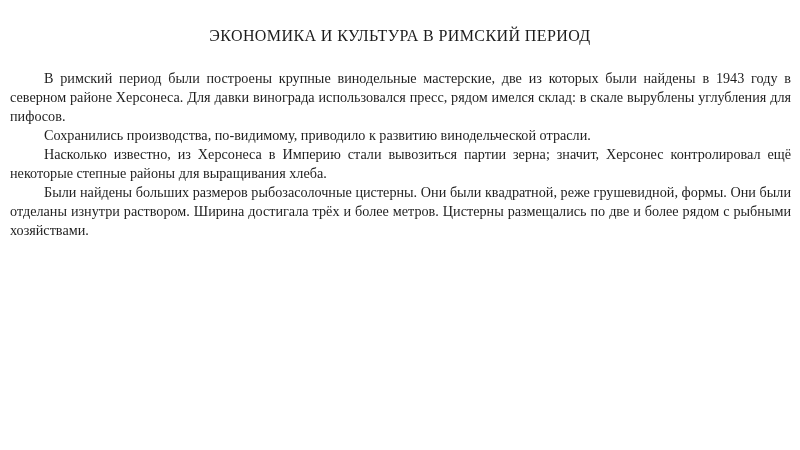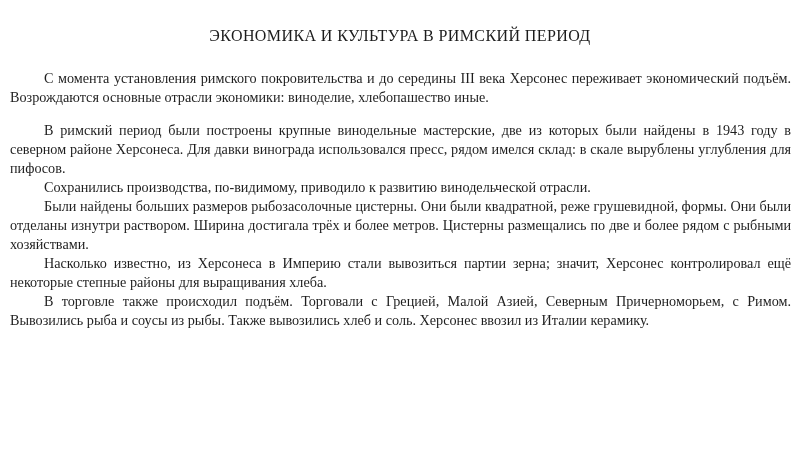--- a/index.html
+++ b/index.html
@@ -46,20 +46,18 @@
     margin-bottom: 14px;
   }
 </style>
 </head>
 <body>
 
 <div class="slide">
   <h1 class="slide-title">ЭКОНОМИКА И КУЛЬТУРА В РИМСКИЙ ПЕРИОД</h1>
 
   <div class="slide-body">
-    <p class="gap-after">С момента установления римского покровительства и до середины III века Херсонес переживает экономический подъём. Возрождаются основные отрасли экономики: виноделие, хлебопашество иные.</p>
     <p>В римский период были построены крупные винодельные мастерские, две из которых были найдены в 1943 году в северном районе Херсонеса. Для давки винограда использовался пресс, рядом имелся склад: в скале вырублены углубления для пифосов.</p>
     <p>Сохранились производства, по-видимому, приводило к развитию винодельческой отрасли.</p>
+    <p>Насколько известно, из Херсонеса в Империю стали вывозиться партии зерна; значит, Херсонес контролировал ещё некоторые степные районы для выращивания хлеба.</p>
     <p>Были найдены больших размеров рыбозасолочные цистерны. Они были квадратной, реже грушевидной, формы. Они были отделаны изнутри раствором. Ширина достигала трёх и более метров. Цистерны размещались по две и более рядом с рыбными хозяйствами.</p>
-    <p>Насколько известно, из Херсонеса в Империю стали вывозиться партии зерна; значит, Херсонес контролировал ещё некоторые степные районы для выращивания хлеба.</p>
-    <p>В торговле также происходил подъём. Торговали с Грецией, Малой Азией, Северным Причерноморьем, с Римом. Вывозились рыба и соусы из рыбы. Также вывозились хлеб и соль. Херсонес ввозил из Италии керамику.</p>
   </div>
 </div>
 
 </body></html>

